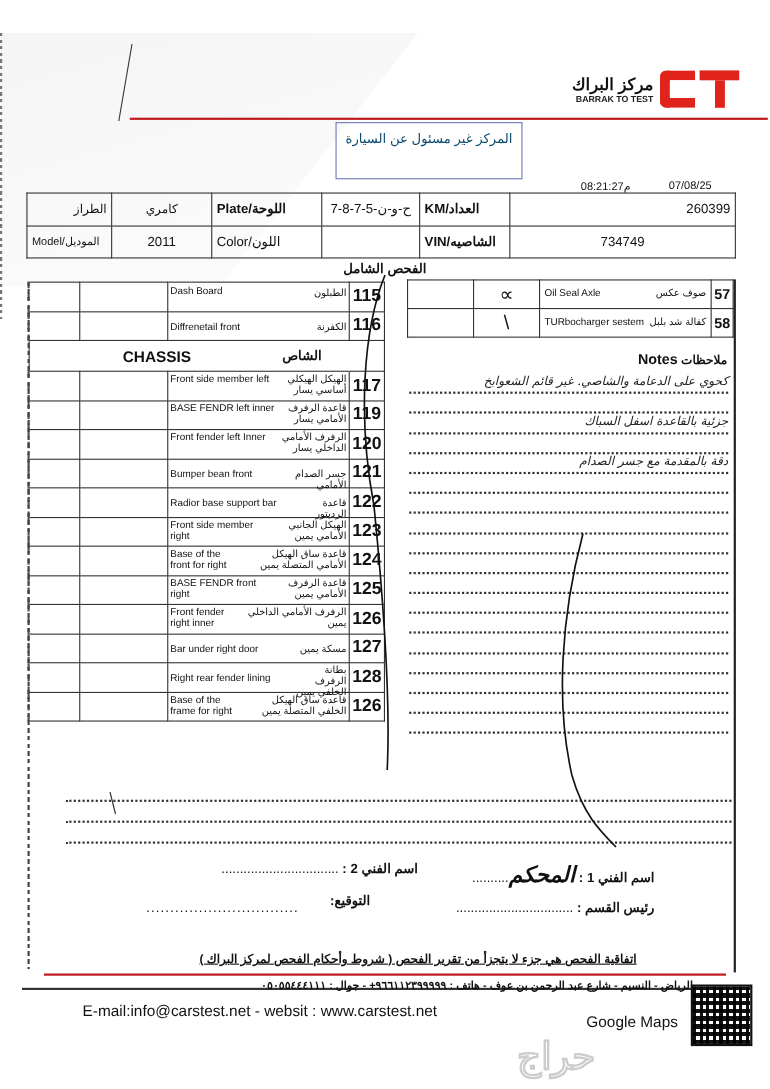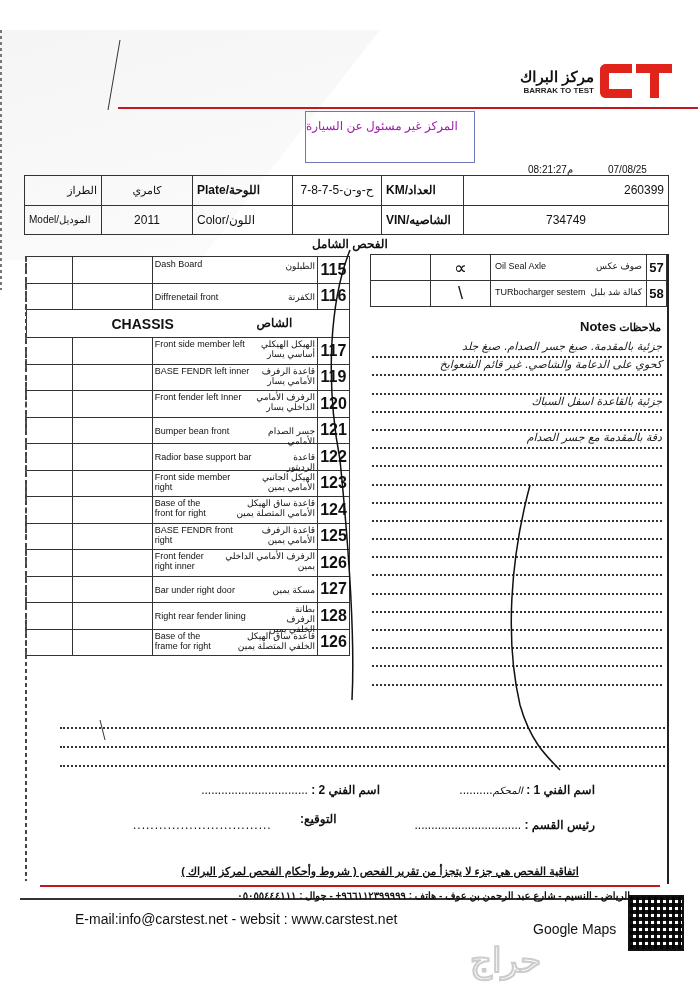--- a/index.html
+++ b/index.html
@@ -9,21 +9,21 @@
   .fold-edge { position: absolute; left: 0; top: 30px; width: 2px; height: 260px; background: repeating-linear-gradient(#777 0 3px, transparent 3px 6px); }
   .logo { position: absolute; left: 520px; top: 64px; display: flex; align-items: center; gap: 6px; }
   .logo-text { text-align: right; }
   .logo-ar { font-weight: bold; font-size: 15px; direction: rtl; color: #111; }
   .logo-en { font-size: 8px; font-weight: bold; color: #222; }
   .logo-mark { width: 72px; height: 34px; position: relative; }
   .logo-mark .c { position: absolute; left: 0; top: 0; width: 32px; height: 34px; border: 9px solid #e0241b; border-right: none; border-radius: 6px 0 0 6px; }
   .logo-mark .t1 { position: absolute; left: 36px; top: 0; width: 36px; height: 9px; background: #e0241b; }
   .logo-mark .t2 { position: absolute; left: 50px; top: 9px; width: 9px; height: 25px; background: #e0241b; }
   .red-rule { position: absolute; left: 118px; top: 107px; width: 580px; height: 2px; background: #c0191e; }
-  .stamp { position: absolute; left: 305px; top: 111px; width: 170px; height: 52px; border: 1.5px solid #6c78b8; color: #a21caf; font-size: 12px; text-align: left; direction: rtl; padding-top: 4px; line-height: 21px; }
+  .stamp { position: absolute; left: 305px; top: 111px; width: 170px; height: 52px; border: 1.5px solid #6c78b8; color: #0c4a6e; font-size: 12px; text-align: center; direction: rtl; padding-top: 4px; line-height: 21px; }
   .stamp .l2 { font-weight: bold; }
   .datetime { position: absolute; top: 164px; font-size: 10px; }
   .info-table { position: absolute; left: 24px; top: 175px; width: 645px; height: 60px; border: 1.5px solid #111; border-collapse: collapse; font-size: 11px; }
   .info-table td { border: 1px solid #333; height: 29px; padding: 0 4px; }
   .ar { direction: rtl; }
   .section-title { position: absolute; left: 312px; top: 237px; font-size: 12px; font-weight: bold; direction: rtl; }
   .left-table { position: absolute; left: 25px; top: 256px; width: 325px; border: 1.5px solid #111; border-collapse: collapse; }
   .left-table td { border: 1px solid #333; height: 26.5px; font-size: 9px; }
   .left-table td.c1 { width: 47px; border-left: 2px dashed #555; }
   .left-table td.c2 { width: 80px; border-left: 1px dashed #555; }
@@ -45,21 +45,21 @@
   .frame-right { position: absolute; left: 667px; top: 254px; width: 2px; height: 630px; background: #222; }
   .frame-left { position: absolute; left: 25px; top: 256px; width: 2px; height: 625px; background: repeating-linear-gradient(#444 0 4px, transparent 4px 7px); }
   .notes-title { position: absolute; left: 580px; top: 319px; font-weight: bold; font-size: 13px; }
   .notes-title span.ar { font-size: 11px; margin-left: 3px; }
   .notes-lines { position: absolute; left: 372px; top: 340px; width: 290px; }
   .note-line { height: 18.2px; border-bottom: 2px dotted #333; font-family: "DejaVu Serif", serif; font-size: 11px; direction: rtl; text-align: right; color: #222; font-style: italic; }
   .bottom-dots { position: absolute; left: 60px; top: 710px; width: 605px; }
   .bottom-dots div { height: 19px; border-bottom: 2px dotted #333; }
   .sig { position: absolute; font-size: 12px; font-weight: bold; direction: rtl; }
   .sig .dots { font-weight: normal; letter-spacing: 1px; }
-  .handwriting { font-family: "DejaVu Serif", serif; font-style: italic; font-weight: normal; font-size: 10px; }
+  .handwriting { font-family: "DejaVu Serif", serif; font-style: italic; font-weight: bold; font-size: 20px; }
   .terms { position: absolute; left: 100px; top: 865px; width: 560px; text-align: center; direction: rtl; font-weight: bold; font-size: 11px; text-decoration: underline; }
   .red-rule2 { position: absolute; left: 40px; top: 885px; width: 620px; height: 2px; background: #c0191e; }
   .addr-rule { position: absolute; left: 20px; top: 898px; width: 610px; height: 1.5px; background: #333; }
   .address { position: absolute; left: 50px; top: 890px; width: 580px; font-size: 10px; font-weight: bold; direction: rtl; text-align: right; }
   .contact { position: absolute; left: 75px; top: 911px; font-size: 14px; }
   .maps { position: absolute; left: 533px; top: 921px; font-size: 14px; }
   .qr { position: absolute; left: 628px; top: 895px; width: 56px; height: 56px; background:
       repeating-linear-gradient(90deg,#111 0 3px,#fff 3px 6px),
       repeating-linear-gradient(0deg,#111 0 4px,#fff 4px 7px); background-blend-mode: multiply; border: 2px solid #111; }
   .watermark { position: absolute; left: 470px; top: 940px; font-size: 34px; font-weight: bold; color: #fff; -webkit-text-stroke: 1px #ccc; direction: rtl; }
@@ -277,21 +277,20 @@
   </tbody>
     </table>
 
   <div class="frame-right"></div>
   <div class="frame-left"></div>
 
   <div class="notes-title">
     <span>Notes</span><span class="ar">ملاحظات</span>
   </div>
   <div class="notes-lines">
-    <div class="note-line">جزئية بالمقدمة. صبغ جسر الصدام. صبغ جلد</div>
     <div class="note-line">كحوي على الدعامة والشاصي. غير قائم الشعوابخ</div>
     <div class="note-line"></div>
     <div class="note-line">جزئية بالقاعدة اسفل السباك</div>
     <div class="note-line"></div>
     <div class="note-line">دقة بالمقدمة مع جسر الصدام</div>
     <div class="note-line"></div>
     <div class="note-line"></div>
     <div class="note-line"></div>
     <div class="note-line"></div>
     <div class="note-line"></div>

